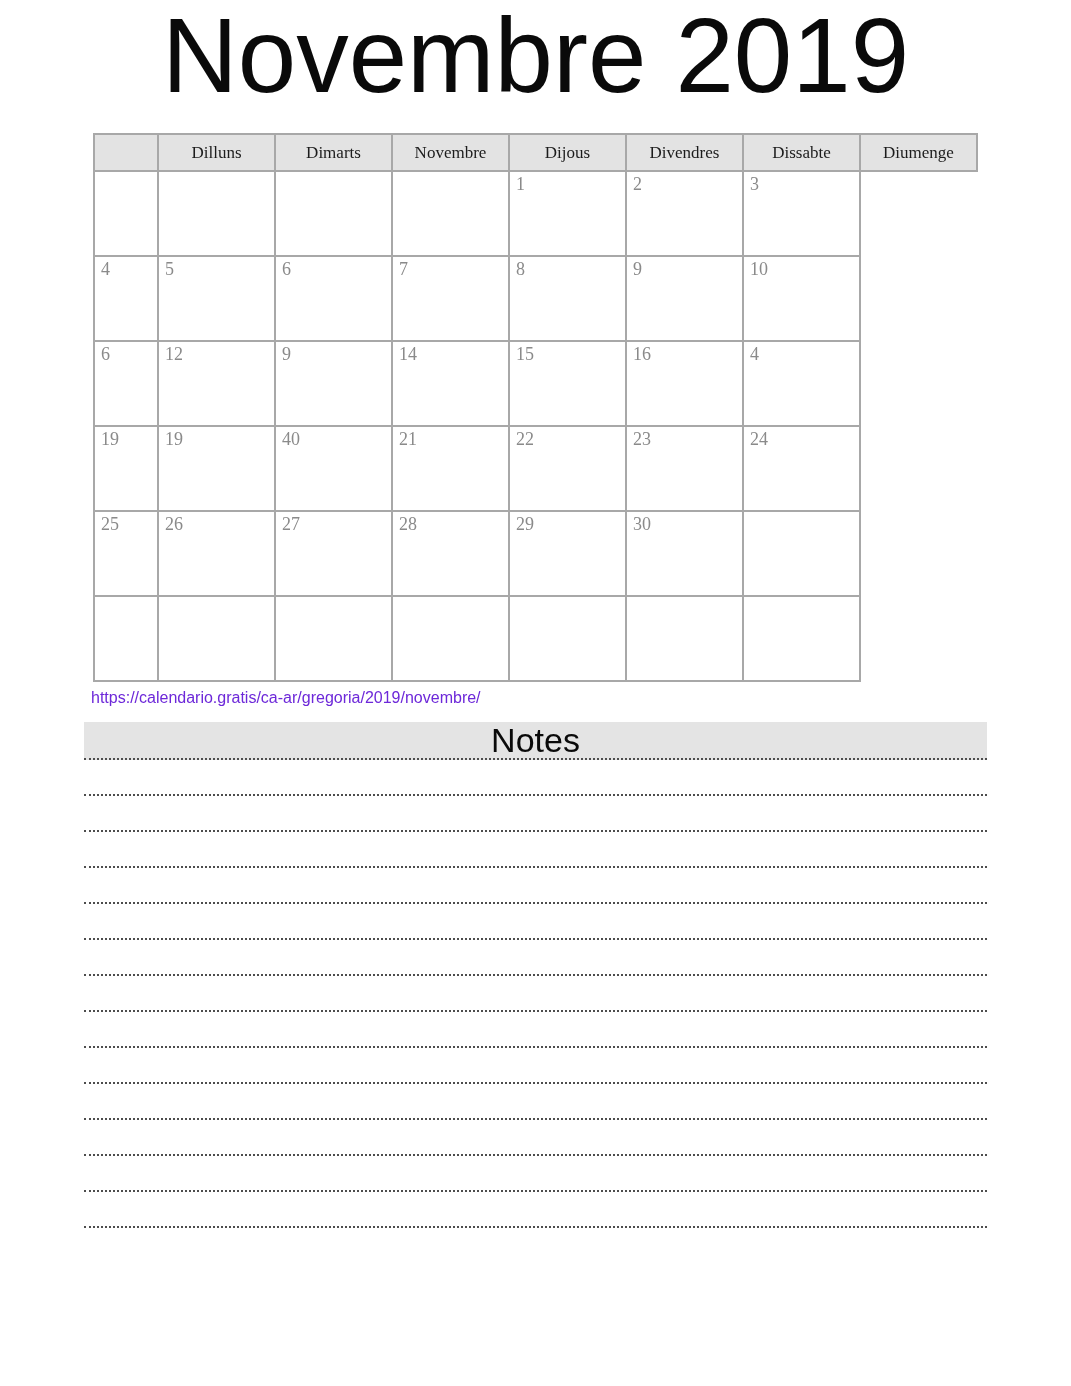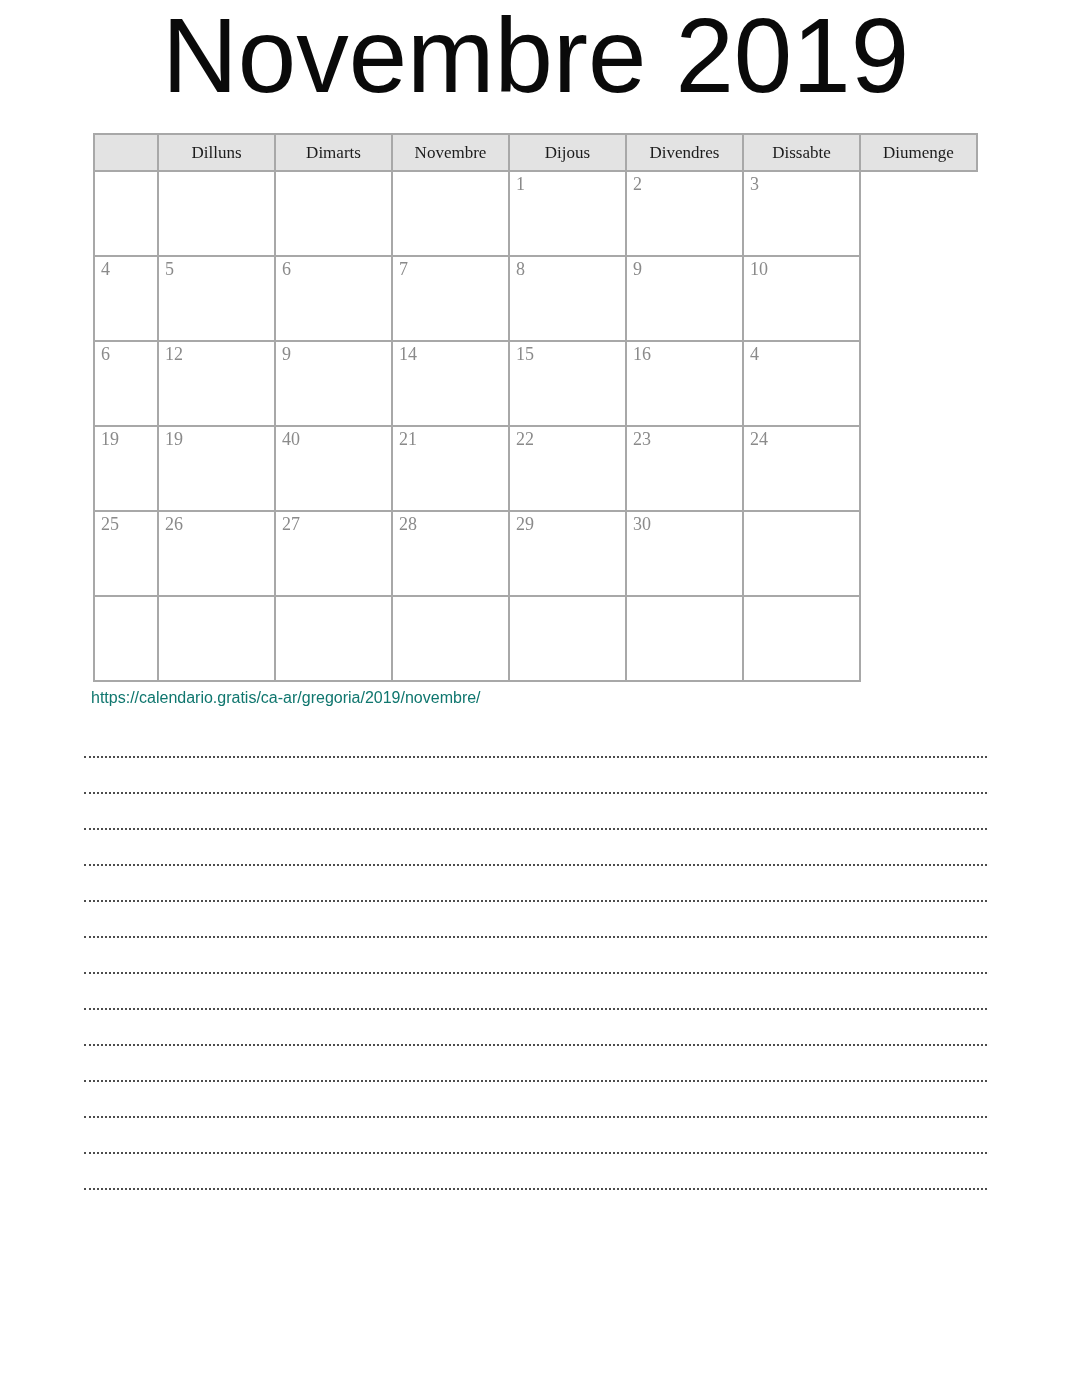--- a/index.html
+++ b/index.html
@@ -57,21 +57,21 @@
     vertical-align:top;
     text-align:left;
     padding:2px 0 0 6px;
     font-size:18px;
     color:var(--daynum-color);
   }
   .source-url{
     margin:6px 0 0 91px;
     font-size:16px;
     line-height:20px;
-    color:#0f766e;
+    color:#6d28d9;
   }
   .notes{
     margin:14px 0 0 84px;
     width:903px;
   }
   .notes-header{
     height:38px;
     background:var(--notes-bg);
     border-bottom:2px dotted var(--rule-color);
     text-align:center;
@@ -158,20 +158,21 @@
           <td></td>
           <td></td>
         </tr>
       </tbody>
   </table>
 </div>
 
 <div class="source-url">https://calendario.gratis/ca-ar/gregoria/2019/novembre/</div>
 
 <div class="notes">
+  <div class="notes-header">Notes</div>
   <div>
       <div class="note-line"></div>
       <div class="note-line"></div>
       <div class="note-line"></div>
       <div class="note-line"></div>
       <div class="note-line"></div>
       <div class="note-line"></div>
       <div class="note-line"></div>
       <div class="note-line"></div>
       <div class="note-line"></div>

